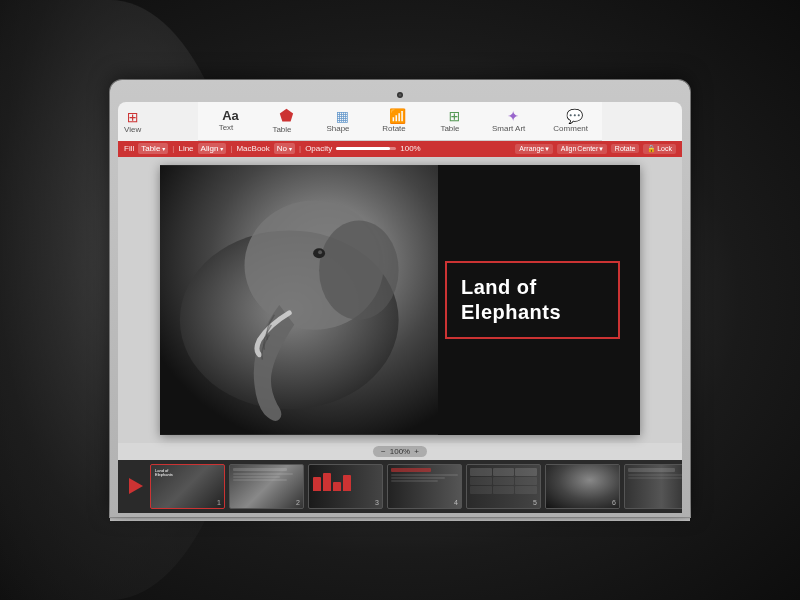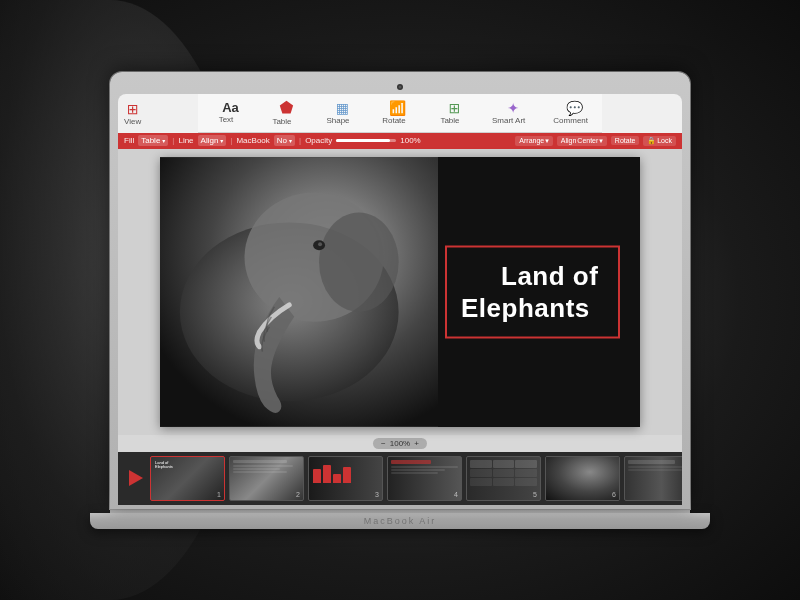--- a/index.html
+++ b/index.html
@@ -230,25 +230,24 @@
       top: 50%;
       transform: translateY(-50%);
       width: 175px;
       border: 2px solid #cc3333;
       background: rgba(0,0,0,0.0);
       padding: 12px 14px;
     }
 
     .slide-title {
       color: white;
-      font-size: 26px;
+      font-size: 20px;
       font-weight: 600;
       line-height: 1.25;
       letter-spacing: 0.5px;
-      margin-left: 40px;
     }
 
     
     .zoom-bar {
       display: flex;
       justify-content: center;
       align-items: center;
       padding: 3px;
       background: #d8d8d8;
     }
@@ -580,16 +579,13 @@
 
           </div>
         </div>
 
       </div>
     </div>
   </div>
 
   <div class="hinge"></div>
 
-  <div class="base">
-    <span class="base-label">MacBook Air</span>
-  </div>
 </div>
 
 </body></html>

